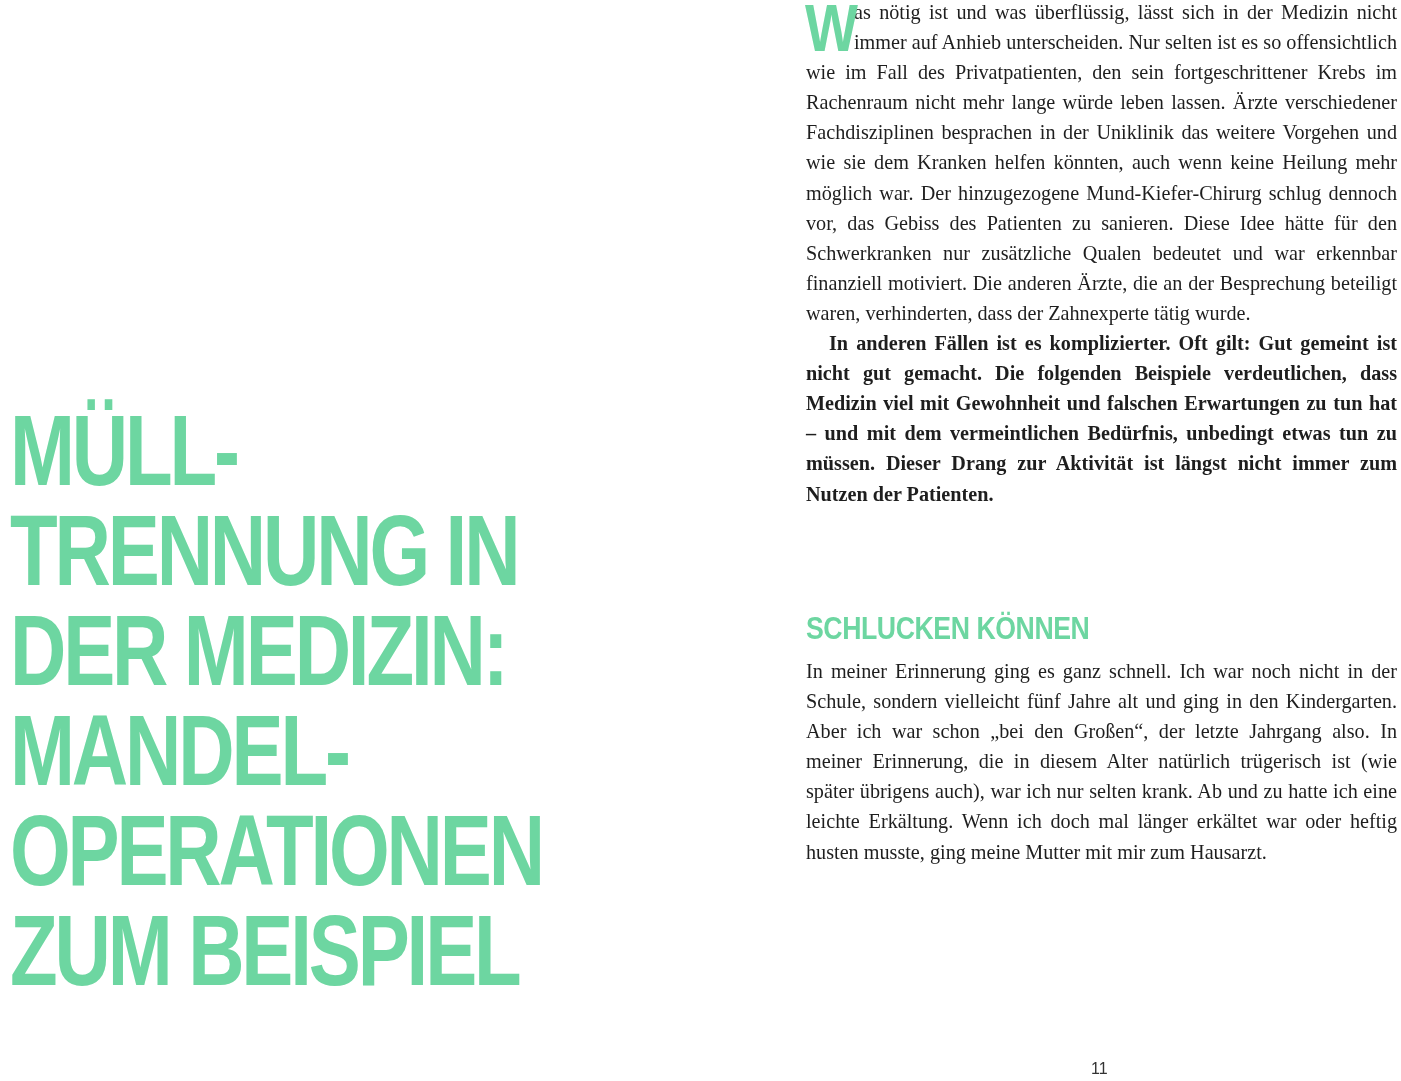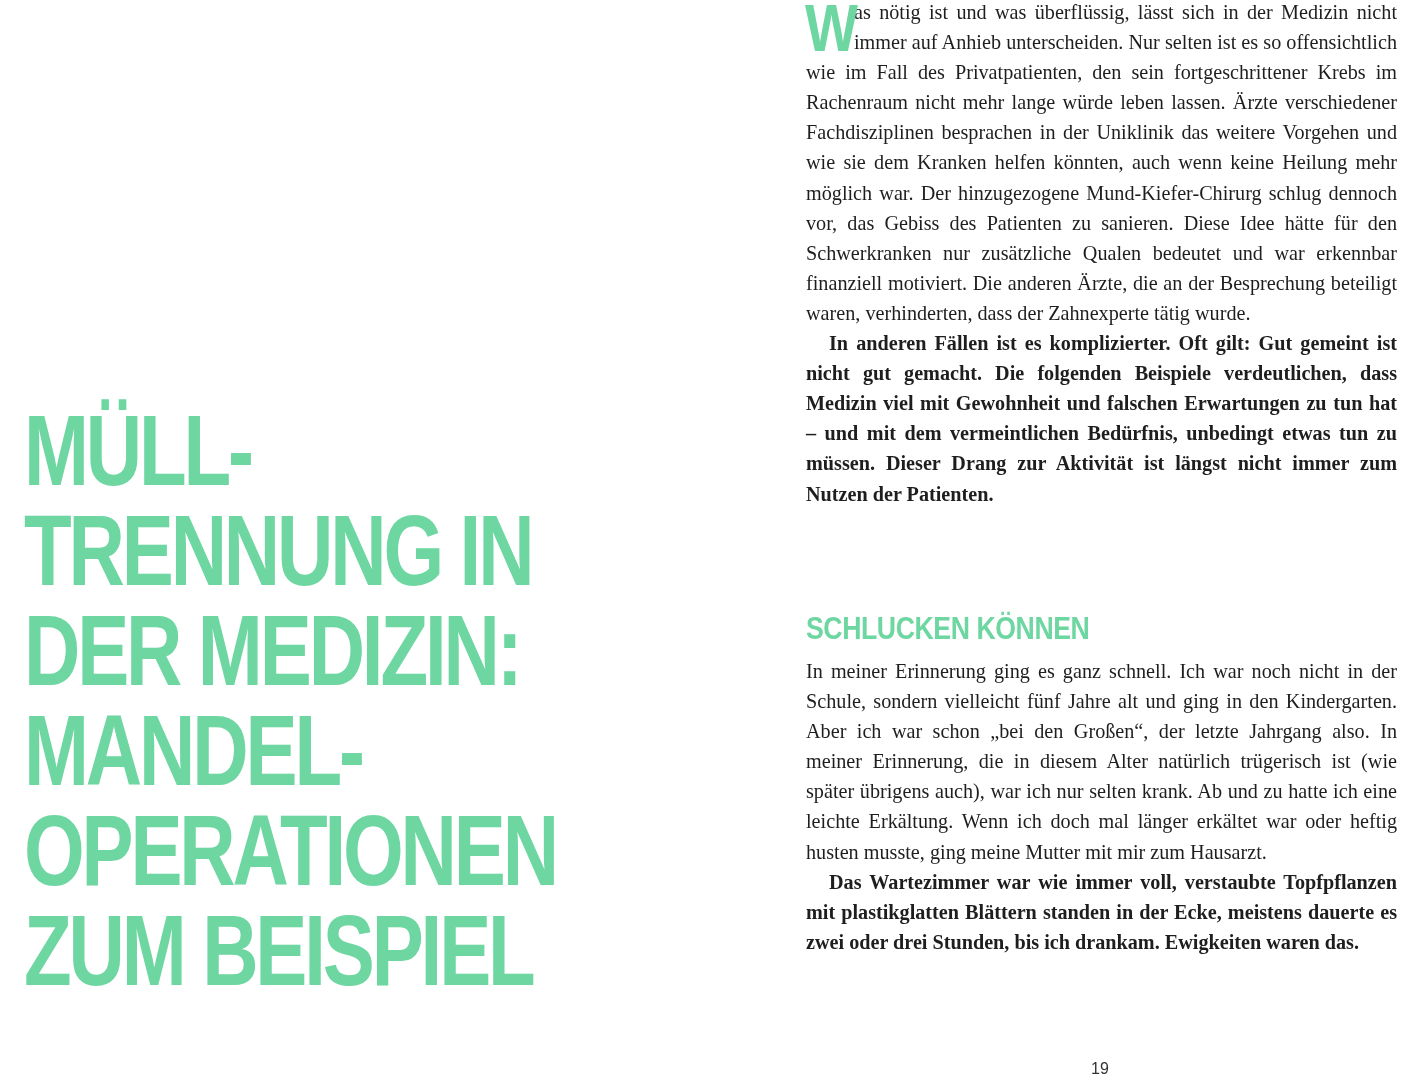--- a/index.html
+++ b/index.html
@@ -8,21 +8,21 @@
       background: #ffffff;
     }
     body {
       width: 1401px;
       height: 1081px;
       position: relative;
       overflow: hidden;
     }
     .page-left {
       position: absolute;
-      left: 14px; top: 0;
+      left: 0; top: 0;
       width: 700px; height: 842px;
     }
     .chapter-title {
       position: absolute;
       left: 10px;
       top: 400px;
       margin: 0;
       font-family: "Liberation Sans", sans-serif;
       font-weight: bold;
       font-size: 100px;
@@ -126,17 +126,16 @@
     <p class="first-para">
       <span class="dropcap">W</span><span>as nötig ist und was überflüssig, lässt sich in der Medizin nicht immer auf Anhieb unterscheiden. Nur selten ist es so offen­sichtlich wie im Fall des Privatpatienten, den sein fortgeschrittener Krebs im Rachenraum nicht mehr lange würde leben lassen. Ärzte verschiedener Fachdisziplinen besprachen in der Uniklinik das wei­tere Vorgehen und wie sie dem Kranken helfen könnten, auch wenn keine Heilung mehr möglich war. Der hinzugezogene Mund-Kiefer-Chirurg schlug dennoch vor, das Gebiss des Patienten zu sanieren. Diese Idee hätte für den Schwerkranken nur zusätzliche Qualen bedeutet und war erkennbar finanziell motiviert. Die anderen Ärz­te, die an der Besprechung beteiligt waren, verhinderten, dass der Zahnexperte tätig wurde.</span>
     </p>
     <p class="indent">In anderen Fällen ist es komplizierter. Oft gilt: Gut gemeint ist nicht gut gemacht. Die folgenden Beispiele verdeutlichen, dass Medi­zin viel mit Gewohnheit und falschen Erwartungen zu tun hat – und mit dem vermeintlichen Bedürfnis, unbedingt etwas tun zu müssen. Dieser Drang zur Aktivität ist längst nicht immer zum Nutzen der Patienten.</p>
   </div>
 
   <h2 class="section-heading">SCHLUCKEN KÖNNEN</h2>
 
   <div class="section-body body-text">
     <p>In meiner Erinnerung ging es ganz schnell. Ich war noch nicht in der Schule, sondern vielleicht fünf Jahre alt und ging in den Kinder­garten. Aber ich war schon „bei den Großen“, der letzte Jahrgang also. In meiner Erinnerung, die in diesem Alter natürlich trügerisch ist (wie später übrigens auch), war ich nur selten krank. Ab und zu hatte ich eine leichte Erkältung. Wenn ich doch mal länger erkäl­tet war oder heftig husten musste, ging meine Mutter mit mir zum Hausarzt.</p>
-    <p class="indent">Das Wartezimmer war wie immer voll, verstaubte Topfpflanzen mit plastikglatten Blättern standen in der Ecke, meistens dauerte es zwei oder drei Stunden, bis ich drankam. Ewigkeiten waren das.</p>
   </div>
 </div>
 
-<div class="page-number">19</div>
+<div class="page-number">11</div>
 
 </body></html>

